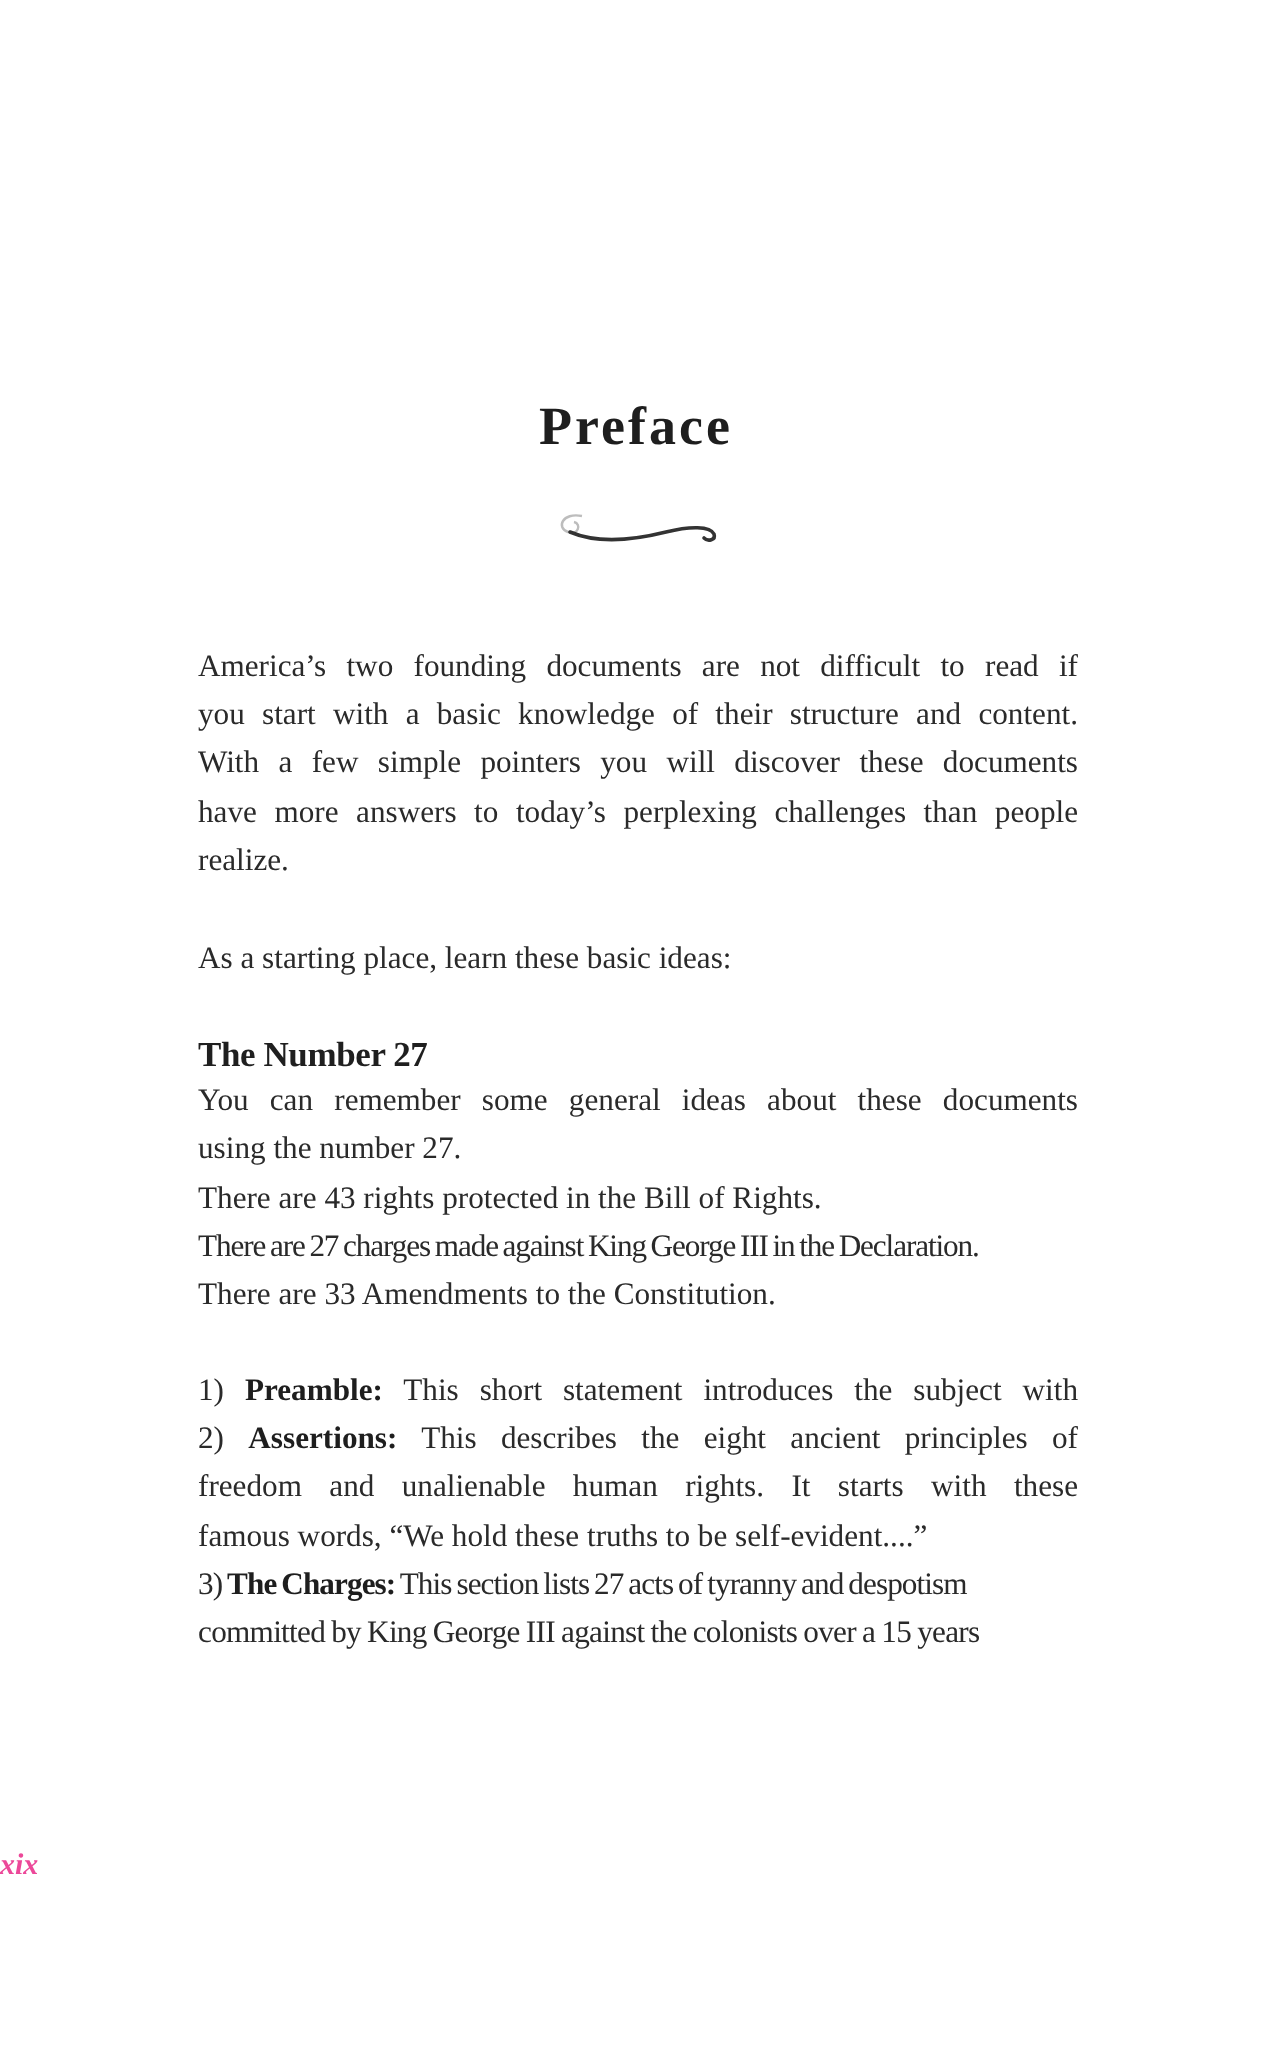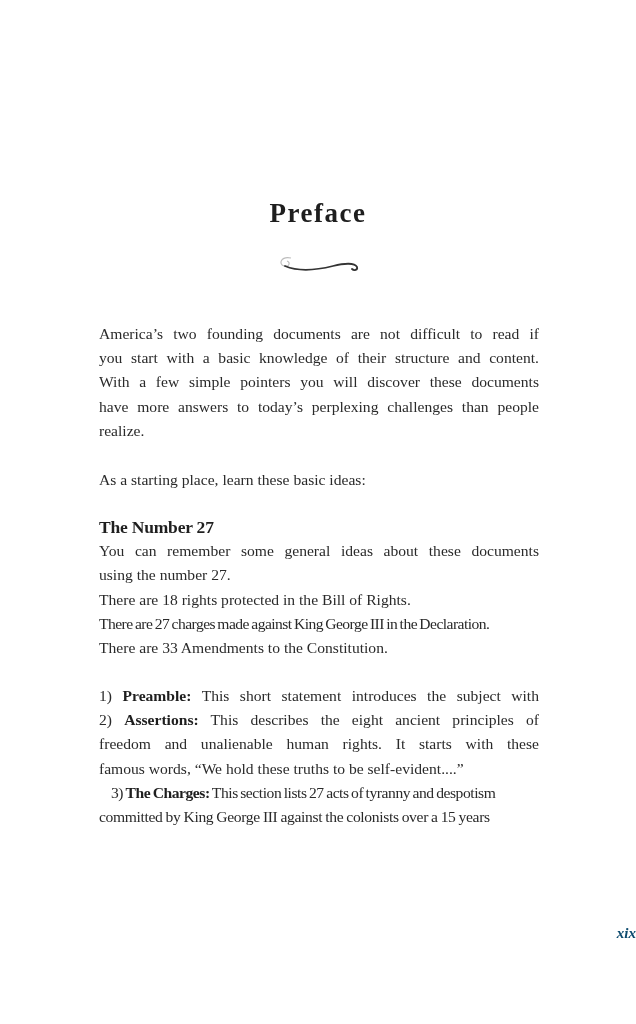--- a/index.html
+++ b/index.html
@@ -4,21 +4,21 @@
 <style>
   html, body { margin: 0; padding: 0; background: #ffffff; }
   body { width: 636px; height: 1024px; position: relative; overflow: hidden; }
   .page { position: absolute; left: 0; top: 0; width: 636px; height: 808px; background: #fff; color: #2a2a2a; font-family: "Liberation Serif", "DejaVu Serif", serif; }
   .title { position: absolute; top: 198px; left: 0; width: 636px; text-align: center; font-size: 27px; letter-spacing: 1.5px; color: #1e1e1e; font-weight: bold; }
   .flourish { position: absolute; top: 252px; left: 277px; width: 84px; height: 24px; }
   .text { position: absolute; left: 99px; width: 440px; font-size: 15.6px; line-height: 24.2px; }
   .line { display: block; white-space: nowrap; }
   .just { text-align: justify; text-align-last: justify; display: block; }
   .heading { font-size: 17.5px; font-weight: bold; color: #1f1f1f; letter-spacing: -0.2px; }
-  .folio { position: absolute; top: 925px; left: 0; width: 636px; text-align: right; font-style: italic; font-weight: bold; font-size: 15px; color: #0c4a6e; }
+  .folio { position: absolute; top: 925px; left: 0; width: 636px; text-align: left; font-style: italic; font-weight: bold; font-size: 15px; color: #ec4899; }
   b { color: #1e1e1e; }
 </style>
 </head>
 <body>
 
 <div class="page">
 
   <div class="title">Preface</div>
 
   <svg class="flourish" viewBox="0 0 84 24">
@@ -35,31 +35,31 @@
   </div>
 
   <div class="text" style="top:468px;">
     <span class="line">As a starting place, learn these basic ideas:</span>
   </div>
 
   <div class="text" style="top:515px;">
     <span class="line heading">The Number 27</span>
     <span class="just">You can remember some general ideas about these documents</span>
     <span class="line">using the number 27.</span>
-    <span class="line">There are 18 rights protected in the Bill of Rights.</span>
+    <span class="line">There are 43 rights protected in the Bill of Rights.</span>
     <span class="line" style="letter-spacing:-0.55px; word-spacing:-1px;">There are 27 charges made against King George III in the Declaration.</span>
     <span class="line">There are 33 Amendments to the Constitution.</span>
   </div>
 
   <div class="text" style="top:684px;">
 
     <span class="just"><span>1)</span> <b>Preamble:</b> <span>This short statement introduces the subject with</span></span>
 
     <span class="just"><span>2)</span> <b>Assertions:</b> <span>This describes the eight ancient principles of</span></span>
     <span class="just">freedom and unalienable human rights. It starts with these</span>
     <span class="line">famous words, “We hold these truths to be self-evident....”</span>
 
-    <span class="line" style="letter-spacing:-0.45px; word-spacing:-1px;margin-left:12px;"><span>3)</span> <b>The Charges:</b> <span>This section lists 27 acts of tyranny and despotism</span></span>
+    <span class="line" style="letter-spacing:-0.45px; word-spacing:-1px;"><span>3)</span> <b>The Charges:</b> <span>This section lists 27 acts of tyranny and despotism</span></span>
     <span class="line" style="letter-spacing:-0.35px; word-spacing:-0.5px;">committed by King George III against the colonists over a 15 years</span>
   </div>
 
   <div class="folio">xix</div>
 </div>
 
 </body></html>

